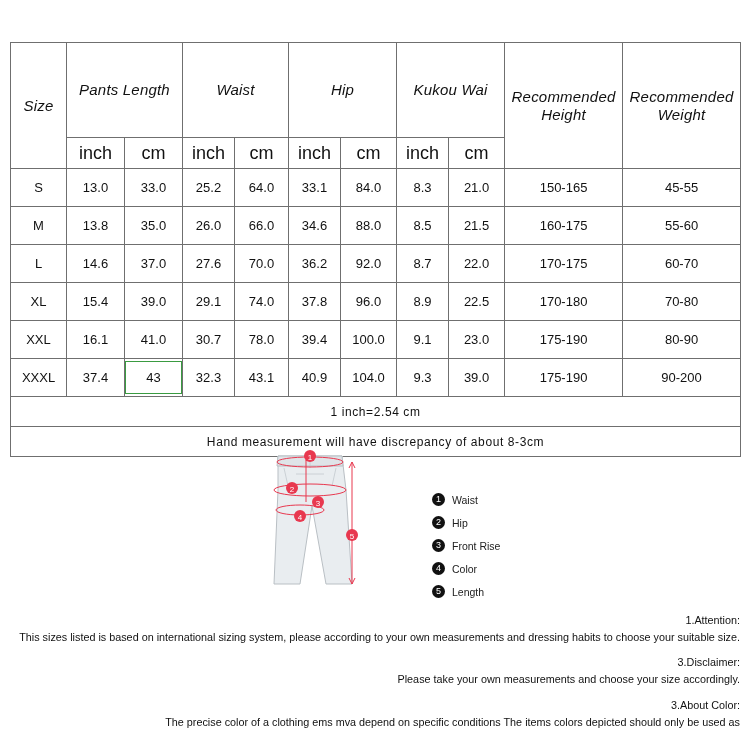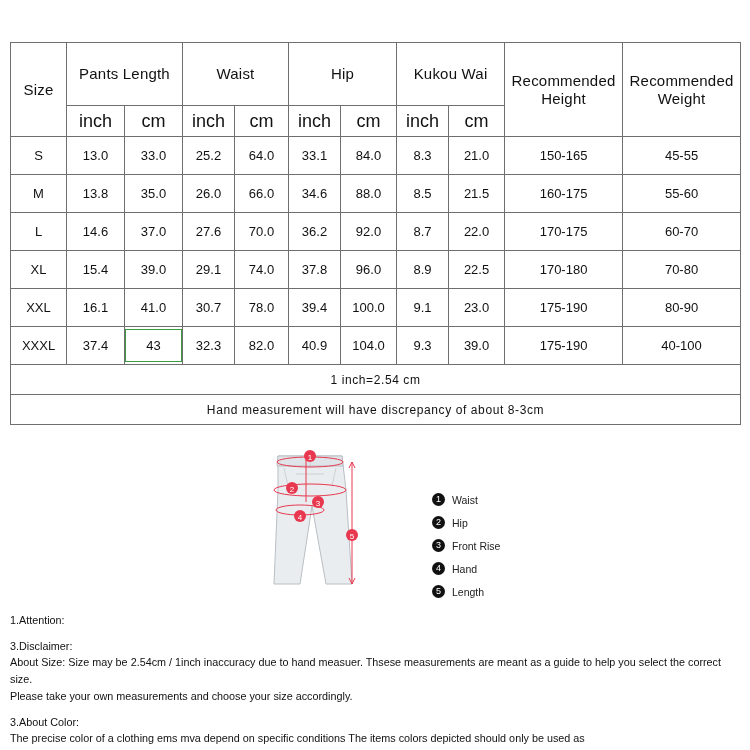--- a/index.html
+++ b/index.html
@@ -39,22 +39,23 @@
     vertical-align: middle;
     font-weight: normal;
     color: #111;
   }
   
   .hdr-cell {
     height: 58px;
     font-size: 15px;
     font-weight: bold;
     letter-spacing: .2px;
-    padding: 2px 2px;
+    padding: 18px 2px;
     line-height: 1.15;
+    font-style: italic;
   }
   .unit-cell {
     height: 28px;
     font-size: 18px;
   }
   .body-cell {
     height: 35px;
     font-size: 13px;
   }
   .size-cell {
@@ -130,20 +131,21 @@
     position: absolute;
     left: 10px;
     top: 612px;
     width: 730px;
     font-size: 10.8px;
     line-height: 1.55;
     color: #111;
   }
   .notes p {
     margin: 0 0 0 0;
+    text-align: right;
   }
   .notes .gap {
     height: 9px;
   }
 </style>
 </head>
 <body>
 
 <div class="page">
 
@@ -256,27 +258,27 @@
           <td class="body-cell">80-90</td>
         </tr>
 
         <tr>
           <td class="body-cell size-cell">XXXL</td>
           <td class="body-cell">37.4</td>
           <td class="body-cell editing-cell">
             <input class="cell-input" type="text" value="43" style="">
           </td>
           <td class="body-cell">32.3</td>
-          <td class="body-cell">82.0</td>
+          <td class="body-cell">43.1</td>
           <td class="body-cell">40.9</td>
           <td class="body-cell">104.0</td>
           <td class="body-cell">9.3</td>
           <td class="body-cell">39.0</td>
           <td class="body-cell">175-190</td>
-          <td class="body-cell">40-100</td>
+          <td class="body-cell">90-200</td>
         </tr>
 
         <tr class="note-row">
           <td colspan="11">1 inch=2.54 cm</td>
         </tr>
         <tr class="note-row">
           <td colspan="11">Hand measurement will have discrepancy of about 8-3cm</td>
         </tr>
       </tbody>
     </table>
@@ -335,34 +337,34 @@
       <div class="legend-item">
         <span class="bullet">2</span>
         <span class="legend-label">Hip</span>
       </div>
       <div class="legend-item">
         <span class="bullet">3</span>
         <span class="legend-label">Front Rise</span>
       </div>
       <div class="legend-item">
         <span class="bullet">4</span>
-        <span class="legend-label">Hand</span>
+        <span class="legend-label">Color</span>
       </div>
       <div class="legend-item">
         <span class="bullet">5</span>
         <span class="legend-label">Length</span>
       </div>
     </div>
   </div>
 
   <div class="notes">
     <p>1.Attention:</p>
+    <p>This sizes listed is based on international sizing system, please according to your own measurements and dressing habits to choose your suitable size.</p>
     <div class="gap"></div>
     <p>3.Disclaimer:</p>
-    <p>About Size: Size may be 2.54cm / 1inch inaccuracy due to hand measuer. Thsese measurements are meant as a guide to help you select the correct size.</p>
     <p>Please take your own measurements and choose your size accordingly.</p>
     <div class="gap"></div>
     <p>3.About Color:</p>
     <p>The precise color of a clothing ems mva depend on specific conditions The items colors depicted should only be used as</p>
 
   </div>
 
 </div>
 
 </body></html>

